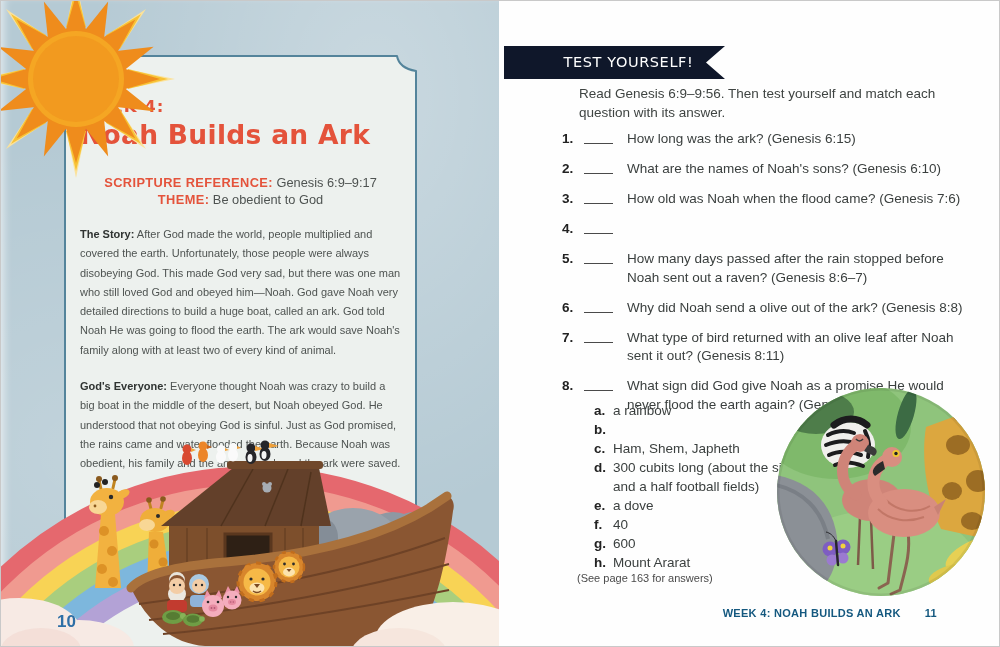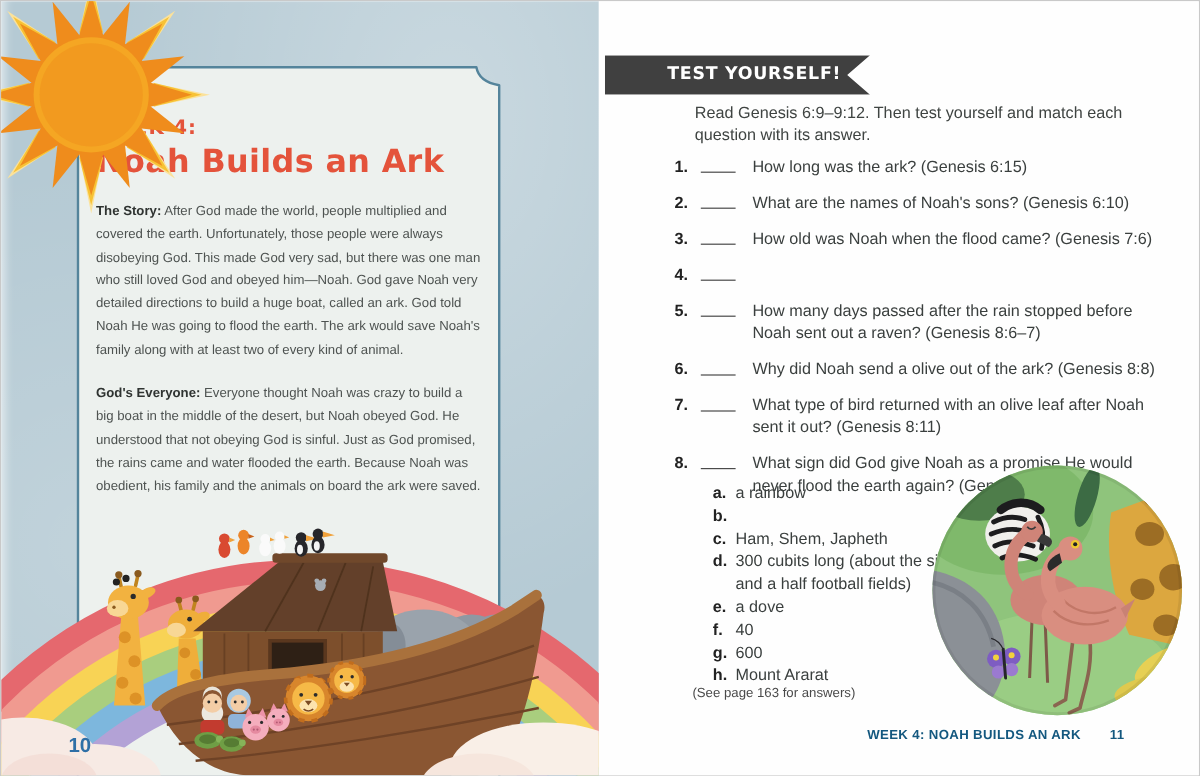--- a/index.html
+++ b/index.html
@@ -20,23 +20,23 @@
   .ref-block{text-align:center;margin-top:24px;font-size:12.8px;line-height:17px;}
   .ref-label{font-weight:800;color:#e4533b;letter-spacing:.4px;}
   .ref-value{color:#4e5351;}
   .para{font-size:11px;line-height:19.3px;color:#4e5351;margin-top:17px;text-align:left;}
   .para b{color:#2f3331;}
   #ark-art{position:absolute;left:0;bottom:0;z-index:3;}
   #sun-art{position:absolute;left:-14px;top:-16px;z-index:4;}
   .pagenum-left{position:absolute;left:56px;bottom:16px;z-index:5;font-size:17px;font-weight:700;color:#2e6fa6;margin-top:32px;}
   
   #right-page{position:absolute;left:498px;top:0;width:502px;height:647px;background:#fefefe;}
-  .banner{position:absolute;left:5px;top:45px;width:221px;height:33px;background:#404040;
+  .banner{position:absolute;left:5px;top:45px;width:221px;height:33px;background:#0f172a;
     clip-path:polygon(0 0,100% 0,calc(100% - 19px) 50%,100% 100%,0 100%);
-    color:#fff;font-family:"DejaVu Sans","Liberation Sans",sans-serif;font-weight:700;font-size:14.5px;
+    color:#fff;font-family:"DejaVu Sans","Liberation Sans",sans-serif;font-weight:400;font-size:14.5px;
     letter-spacing:.6px;line-height:33px;text-align:center;padding-left:42px;padding-right:14px;}
   .intro{position:absolute;left:80px;top:84px;width:396px;font-size:13.5px;line-height:18.5px;color:#3f4442;}
   .questions{position:absolute;left:63px;top:129px;}
   .q-row{display:flex;align-items:flex-start;margin-bottom:11.5px;font-size:13.5px;line-height:18.5px;color:#3a3f3e;}
   .q-num{font-weight:800;color:#222;width:22px;flex:none;}
   .q-blank{width:29px;height:13px;border-bottom:1.6px solid #4a4a4a;flex:none;margin-right:14px;margin-top:1px;}
   .q-text{width:352px;}
   .answers{position:absolute;left:95px;top:400px;}
   .a-row{display:flex;align-items:flex-start;font-size:13.5px;line-height:19px;color:#3a3f3e;}
   .a-letter{font-weight:800;color:#222;width:19px;flex:none;}
@@ -54,20 +54,24 @@
   <div id="left-page">
 
     <div class="panel">
       <svg class="panel-bg" width="359" height="595" viewBox="0 0 359 595">
         <path d="M4,595 L4,13 Q4,3 15,3 L336,3 Q338,15 355,18 L355,595" fill="#edf1ee" stroke="#54849b" stroke-width="2" stroke-linejoin="round"></path>
       </svg>
       <div class="panel-content">
         <div class="panel-head">
           <div class="week-label">WEEK 4:</div>
           <div class="big-title">Noah Builds an Ark</div>
+        </div>
+        <div class="ref-block">
+          <div><span class="ref-label">SCRIPTURE REFERENCE:</span> <span class="ref-value">Genesis 6:9–9:17</span></div>
+          <div><span class="ref-label">THEME:</span> <span class="ref-value">Be obedient to God</span></div>
         </div>
         <p class="para"><b>The Story:</b> <span>After God made the world, people multiplied and covered the earth. Unfortunately, those people were always disobeying God. This made God very sad, but there was one man who still loved God and obeyed him—Noah. God gave Noah very detailed directions to build a huge boat, called an ark. God told Noah He was going to flood the earth. The ark would save Noah's family along with at least two of every kind of animal.</span></p>
         <p class="para"><b>God's Everyone:</b> <span>Everyone thought Noah was crazy to build a big boat in the middle of the desert, but Noah obeyed God. He understood that not obeying God is sinful. Just as God promised, the rains came and water flooded the earth. Because Noah was obedient, his family and the animals on board the ark were saved.</span></p>
       </div>
     </div>
 
     <svg id="sun-art" width="200" height="200" viewBox="0 0 200 200">
       <g transform="translate(89,94)">
         <g fill="#fbe29b">
           <g id="ray-pale">
@@ -308,21 +312,21 @@
       </g>
     </svg>
 
     <div class="pagenum-left">10</div>
   </div>
 
   <div id="right-page">
 
     <div class="banner"><span>TEST YOURSELF!</span></div>
 
-    <div class="intro">Read Genesis 6:9–9:12. Then test yourself and match each question with its answer.</div>
+    <div class="intro">Read Genesis 6:9–9:56. Then test yourself and match each question with its answer.</div>
 
     <div class="questions">
       <div class="q-row">
           <span class="q-num">1.</span>
           <span class="q-blank"></span>
           <span class="q-text">How long was the ark? (Genesis 6:15)</span>
         </div>
       <div class="q-row">
           <span class="q-num">2.</span>
           <span class="q-blank"></span>

